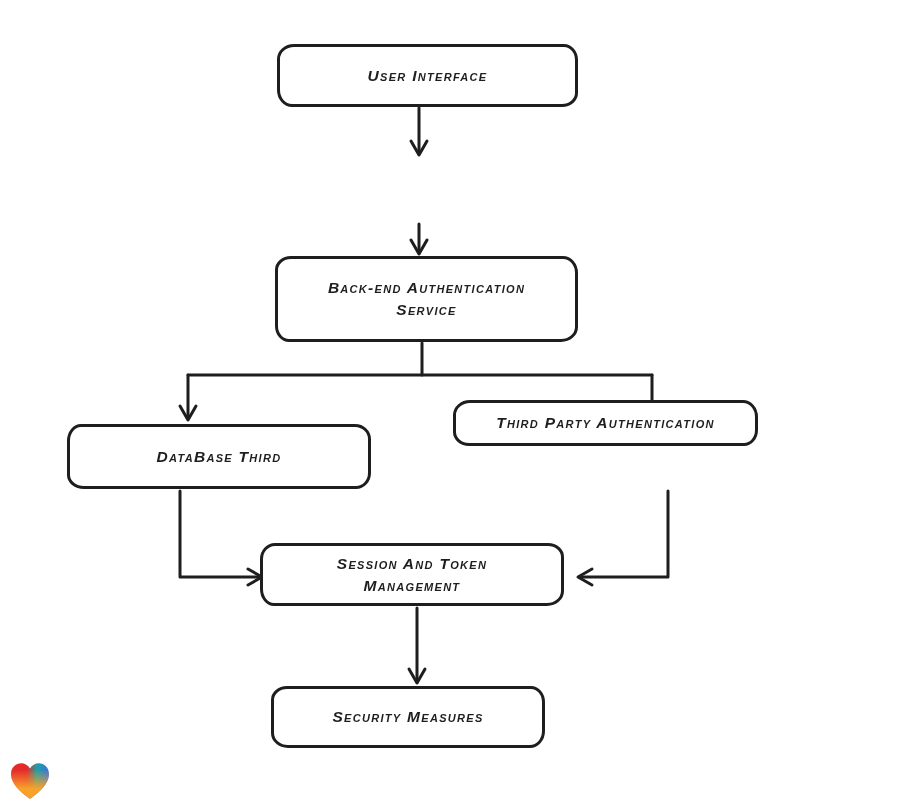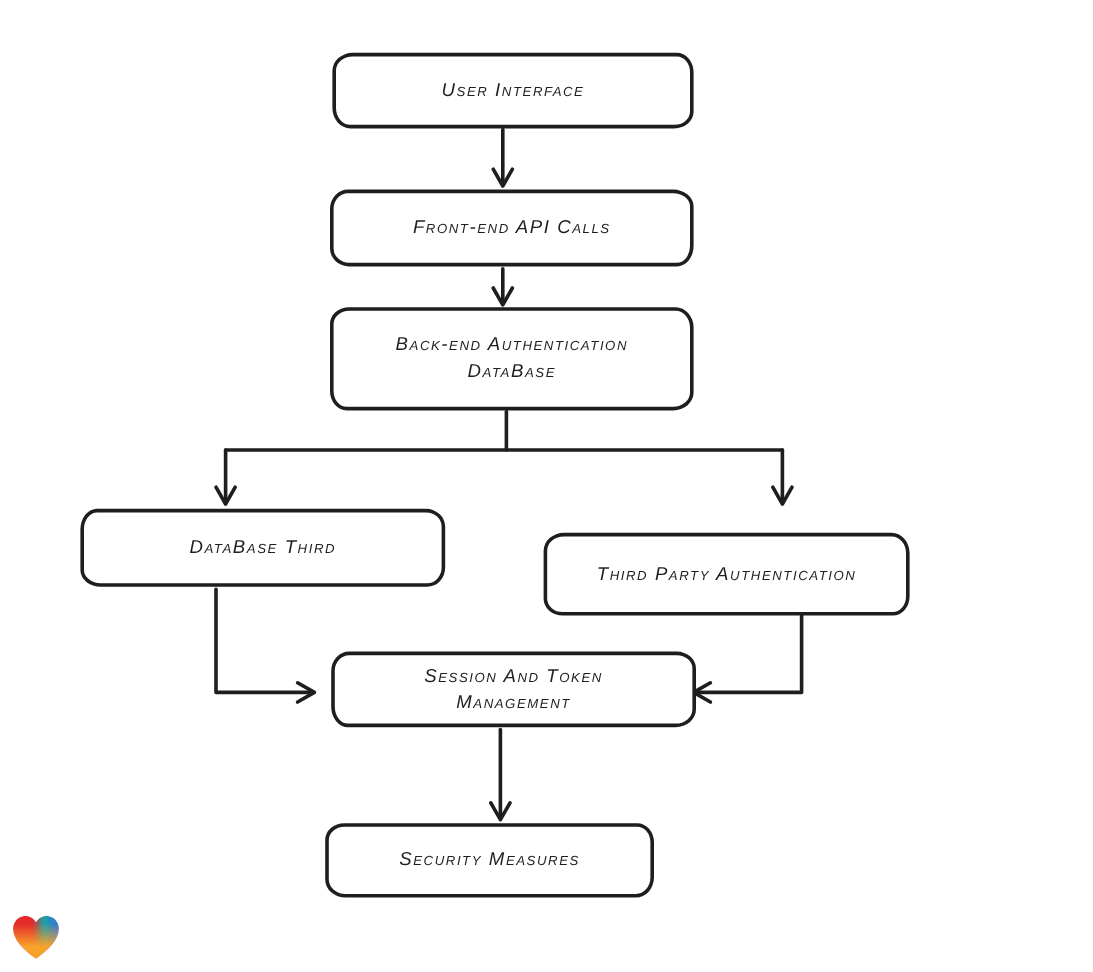--- a/index.html
+++ b/index.html
@@ -39,28 +39,29 @@
     text-align: center;
   }
   .node .label {
     font-family: "Liberation Sans", sans-serif;
     font-style: italic;
     font-variant: small-caps;
     font-size: 15.5px;
     line-height: 1.42;
     letter-spacing: 1.3px;
     color: #1e1e1e;
+    font-weight: bold;
   }
   
   .n1 { left: 277px; top: 44px;  width: 301px; height: 63px; border-radius: 17px 14px 16px 15px / 15px 16px 14px 17px; }
   .n2 { left: 275px; top: 158px; width: 303px; height: 64px; border-radius: 15px 17px 14px 16px / 16px 14px 17px 15px; }
   .n3 { left: 275px; top: 256px; width: 303px; height: 86px; border-radius: 16px 15px 17px 14px / 14px 17px 15px 16px; }
   .n4 { left: 67px;  top: 424px; width: 304px; height: 65px; border-radius: 14px 16px 15px 17px / 17px 15px 16px 14px; }
-  .n5 { left: 453px; top: 444px; width: 305px; height: 69px; border-radius: 17px 15px 14px 16px / 15px 17px 16px 14px; }
-  .n6 { left: 276px; top: 543px; width: 304px; height: 63px; border-radius: 15px 16px 17px 14px / 16px 14px 15px 17px; }
+  .n5 { left: 453px; top: 400px; width: 305px; height: 46px; border-radius: 17px 15px 14px 16px / 15px 17px 16px 14px; }
+  .n6 { left: 260px; top: 543px; width: 304px; height: 63px; border-radius: 15px 16px 17px 14px / 16px 14px 15px 17px; }
   .n7 { left: 271px; top: 686px; width: 274px; height: 62px; border-radius: 16px 14px 15px 17px / 14px 16px 17px 15px; }
   .n3 .label { max-width: 252px; }
   .n6 .label { max-width: 218px; }
   .watermark {
     position: absolute;
     left: 9px;
     top: 761px;
     width: 42px;
     height: 42px;
     cursor: pointer;
@@ -99,26 +100,23 @@
     <g>
       <path d="M417,608 L417,679"></path>
       <path d="M409,669 L417,683 L425,669"></path>
     </g>
   </svg>
 
   <div class="node n1">
     <span class="label">User Interface</span>
   </div>
 
-  <div class="node n2">
-    <span class="label">Front-end API Calls</span>
-  </div>
 
   <div class="node n3">
-    <span class="label">Back-end Authentication DataBase</span>
+    <span class="label">Back-end Authentication Service</span>
   </div>
 
   <div class="node n4">
     <span class="label">DataBase Third</span>
   </div>
 
   <div class="node n5">
     <span class="label">Third Party Authentication</span>
   </div>
 

